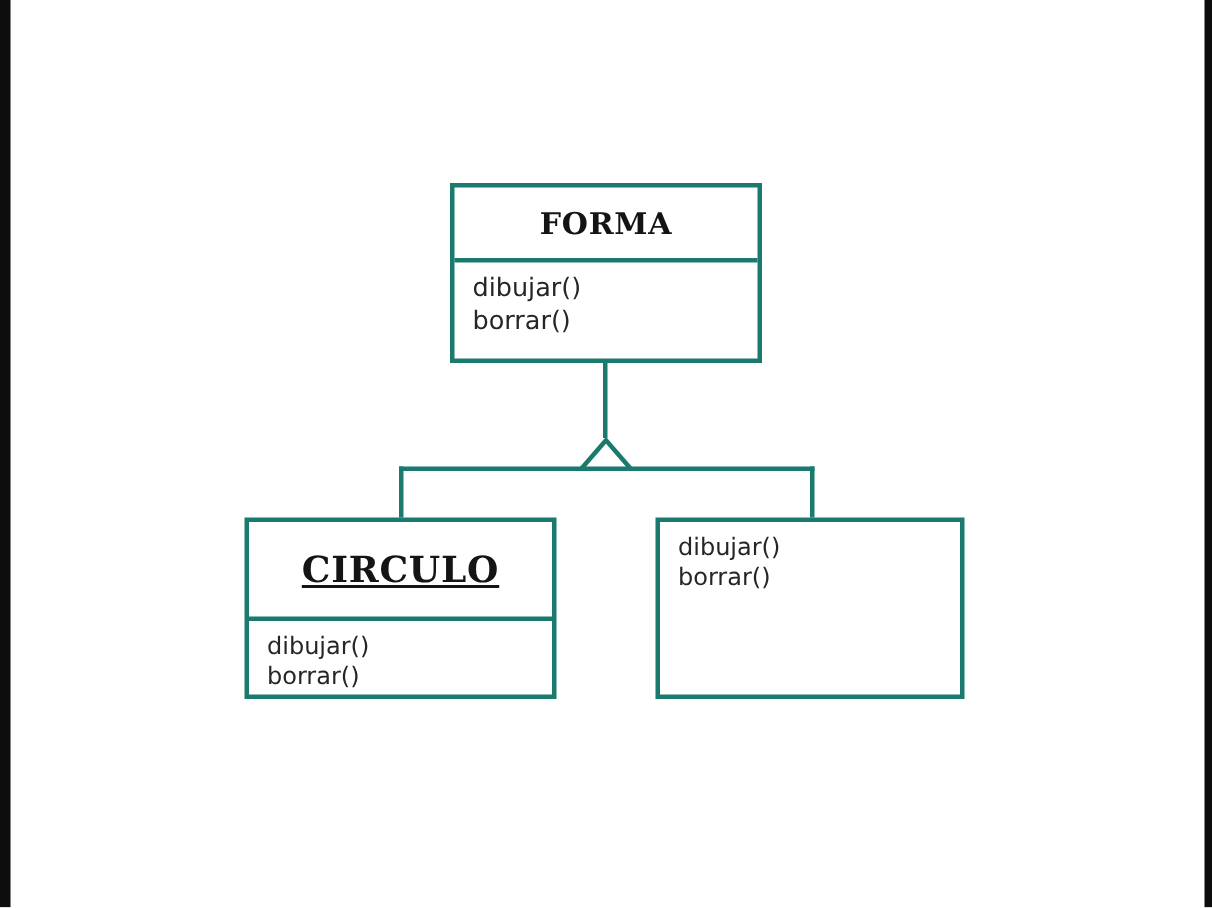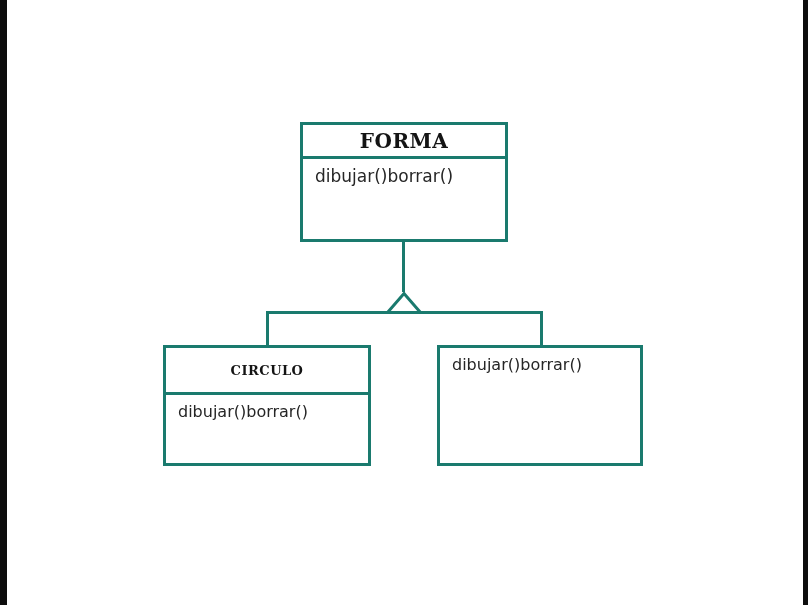--- a/index.html
+++ b/index.html
@@ -47,60 +47,61 @@
     font-weight: bold;
     color: #141414;
     letter-spacing: 0.5px;
     white-space: nowrap;
   }
   .uml-class .class-ops {
     box-sizing: border-box;
     flex: 1 1 auto;
     padding: 7px 0 0 12px;
     display: flex;
-    flex-direction: row;
+    flex-direction: column;
     justify-content: flex-start;
   }
   .uml-class .op {
     font-family: "DejaVu Sans", sans-serif;
     color: #262626;
     line-height: 1.28;
     white-space: nowrap;
   }
 
   
   #class-forma {
     left: 300px;
     top: 122px;
     width: 208px;
     height: 120px;
   }
   #class-forma .class-name {
-    height: 34px;
+    height: 50px;
     font-size: 20px;
   }
   #class-forma .op { font-size: 17px; }
 
   
   #class-circulo {
     left: 163px;
     top: 345px;
     width: 208px;
     height: 121px;
   }
   #class-cuadrado {
     left: 437px;
     top: 345px;
     width: 206px;
     height: 121px;
   }
   #class-circulo .class-name,
   #class-cuadrado .class-name {
-    height: 47px;
-    font-size: 13px;
+    height: 66px;
+    font-size: 24px;
+    text-decoration: underline;
   }
   #class-circulo .op,
   #class-cuadrado .op { font-size: 16px; }
 
   
   .conn {
     position: absolute;
     background: #1a7a6e;
   }
   

